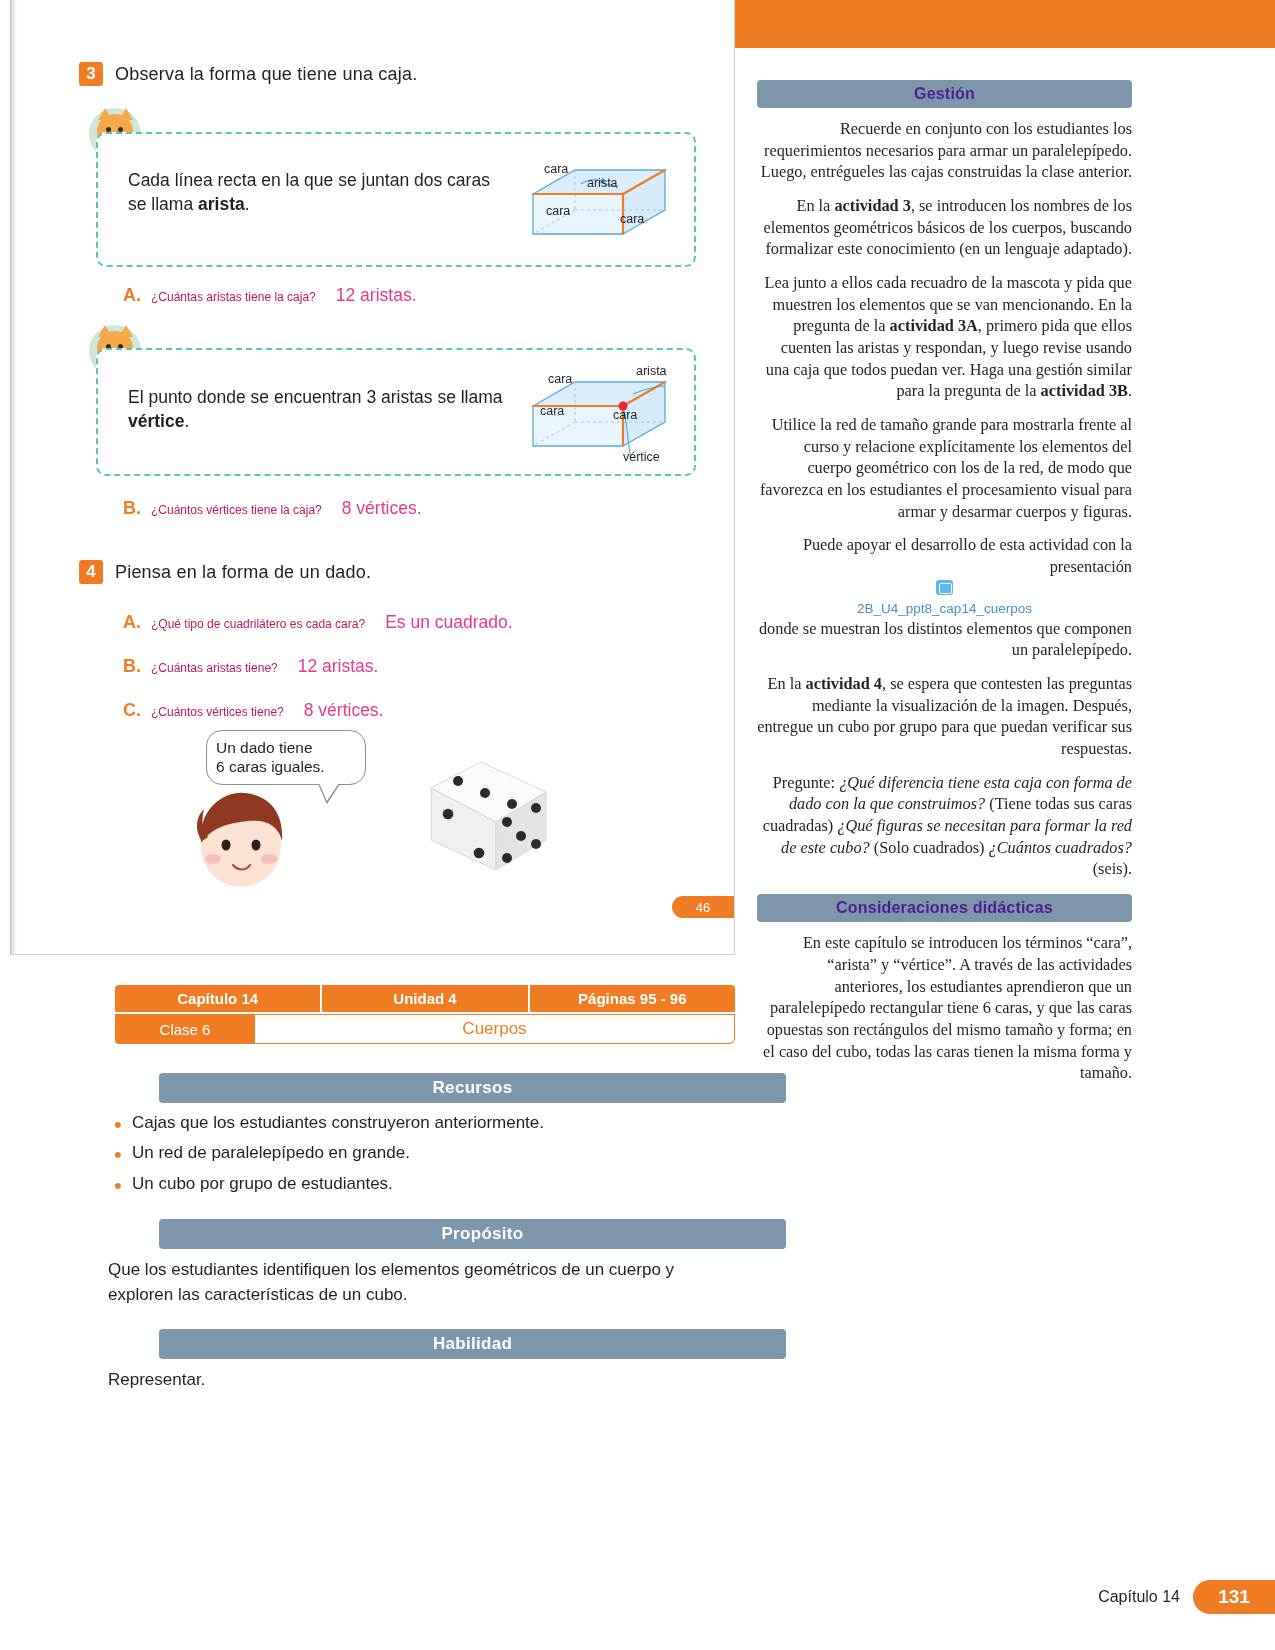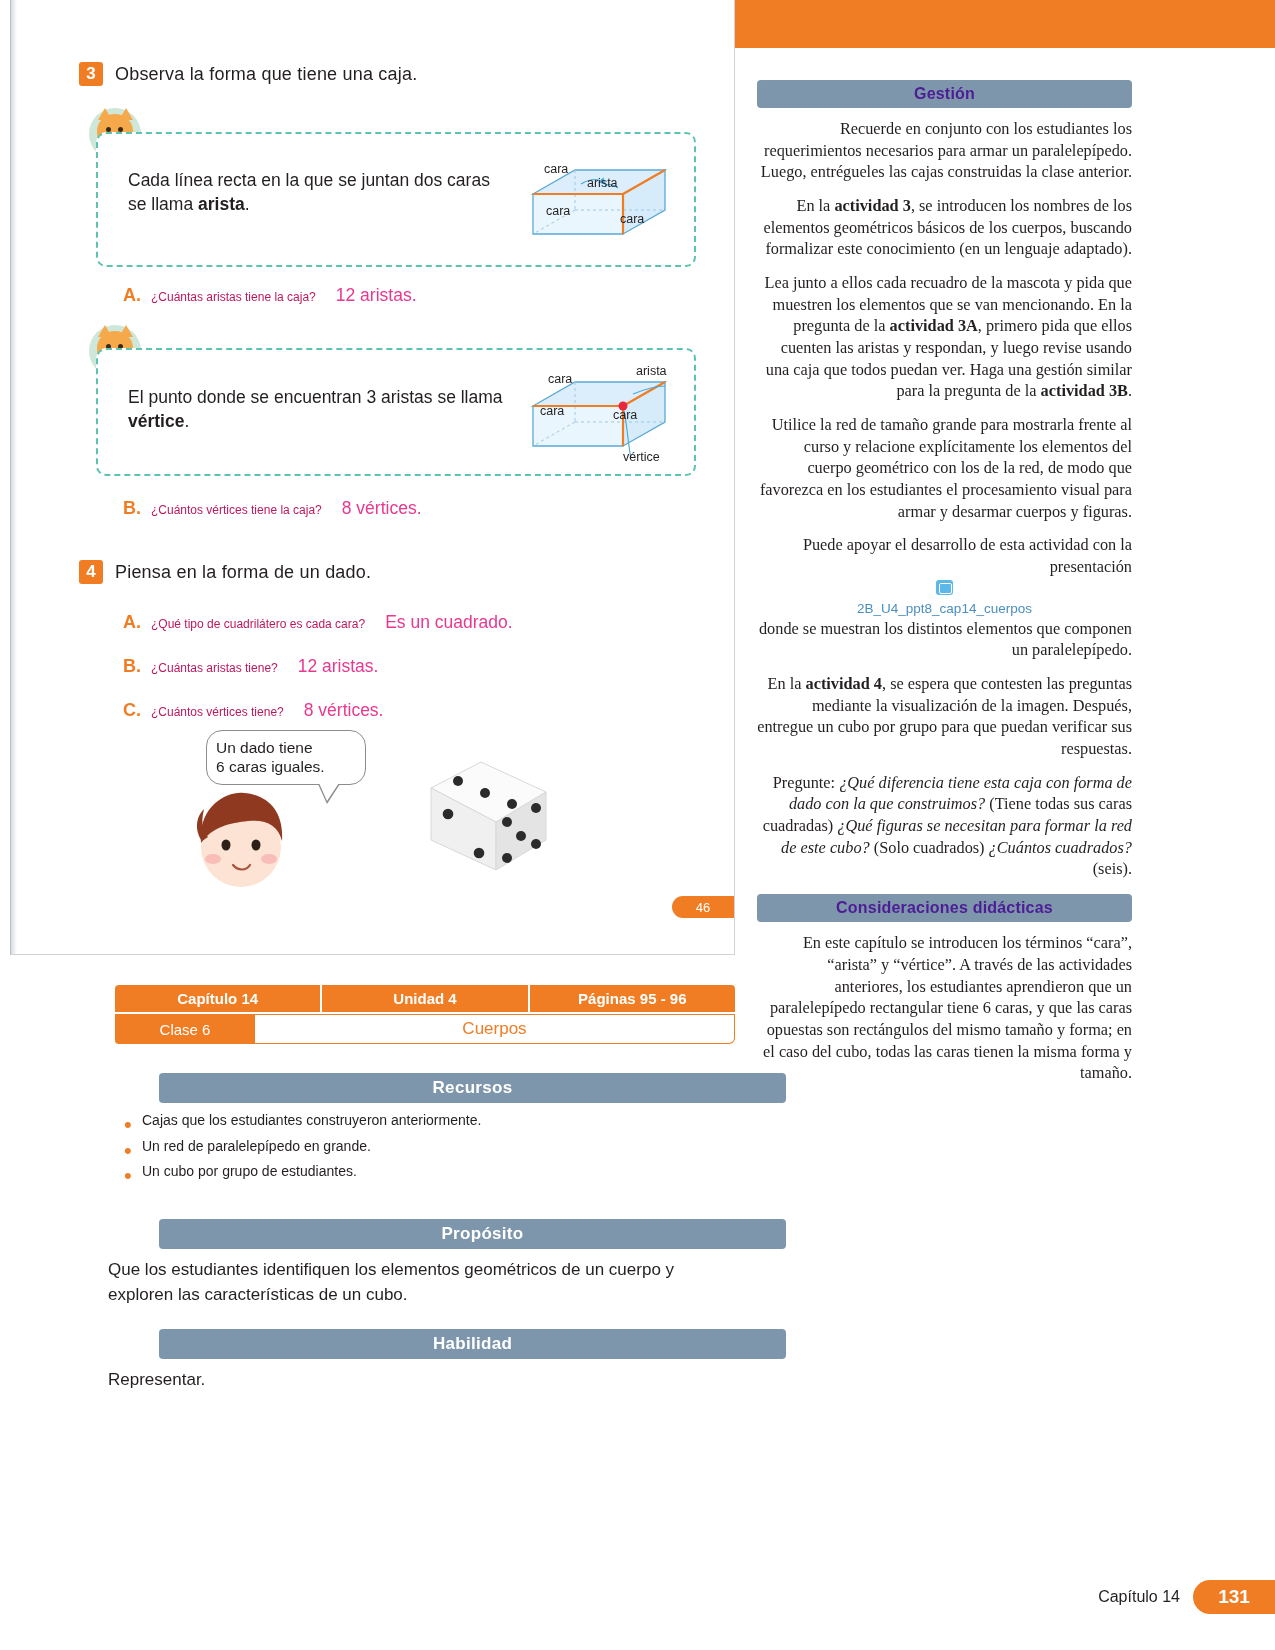--- a/index.html
+++ b/index.html
@@ -126,21 +126,21 @@
   .ct-row1 .ct-cell:last-child { border-top-right-radius:4px; }
 
   
   .sec-bar {
     background:#7d96ab; color:#fff; font-size:17px; font-weight:bold;
     height:30px; display:flex; align-items:center; justify-content:center;
     border-radius:4px; letter-spacing:.3px;
   }
   .left-sec { position:absolute; left:119px; width:627px;margin-left:40px; }
 
-  .bullet-list { position:absolute; left:118px; font-size:14px; line-height:1.55; }
+  .bullet-list { position:absolute; left:108px; font-size:17px; line-height:1.55; }
   .bullet-list li { list-style:none; position:relative; padding-left:24px; margin-bottom:4px; }
   .bullet-list li:before {
     content:"•"; color:#f07d23; position:absolute; left:6px; top:-2px; font-size:22px;
   }
   .body-text { position:absolute; font-size:17px; line-height:1.45; }
 
   
   .right-col { position:absolute; left:757px; top:80px; width:375px; }
   .right-sec {
     background:#7d96ab; color:#4c1d95; font-size:16px; font-weight:bold;

